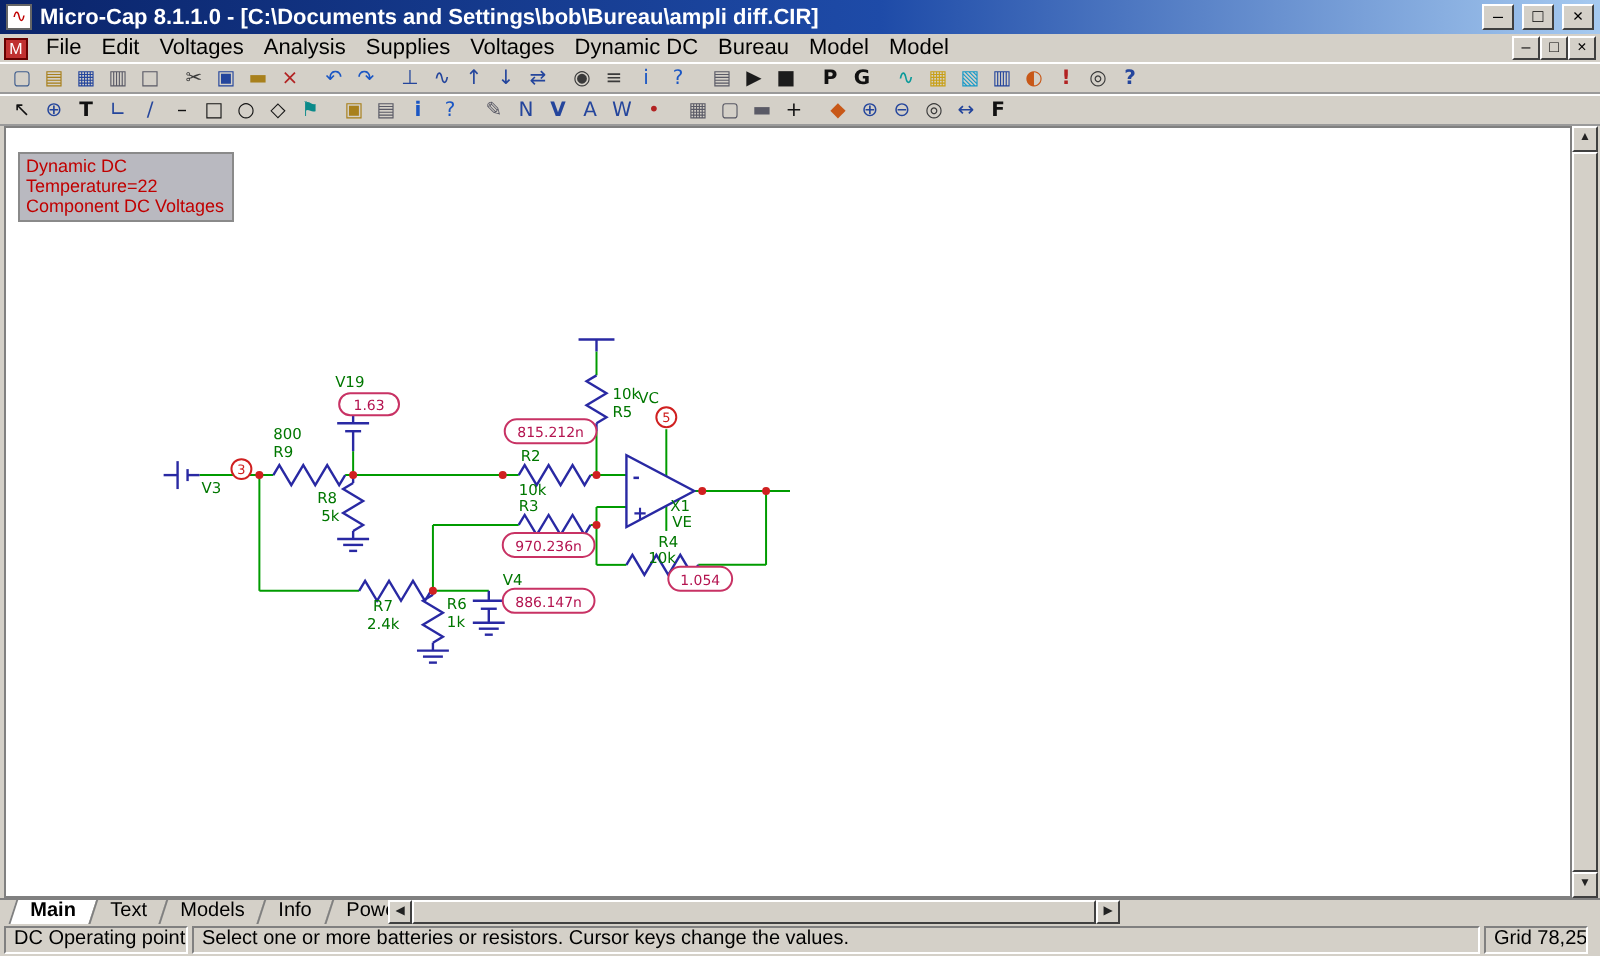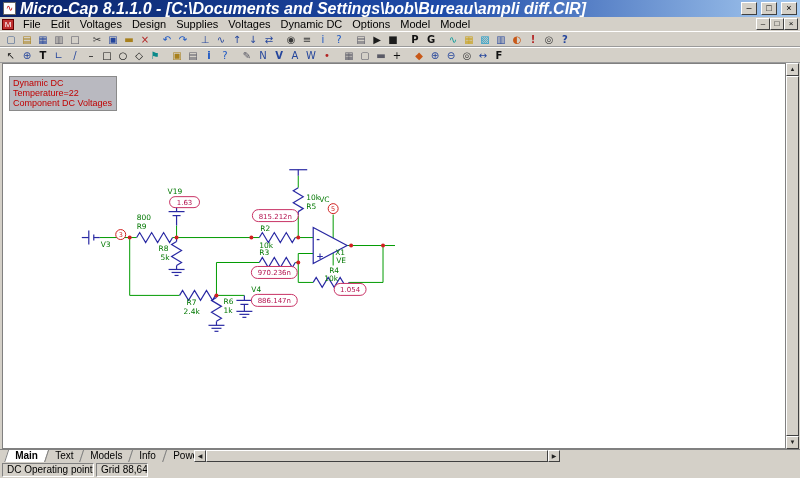--- a/index.html
+++ b/index.html
@@ -13,21 +13,21 @@
   
   .titlebar {
     position:absolute; left:0; top:0; width:800px; height:17px;
     background:linear-gradient(90deg,#0a246a 0%,#1e4ba8 55%,#a6caf0 100%);
     display:flex; align-items:center; padding:0 3px; gap:4px;
   }
   .app-icon {
     width:13px; height:13px; background:#fff; border:1px solid #666;
     font-size:9px; line-height:11px; text-align:center; color:#c00000; flex:0 0 auto;
   }
-  .title-text { color:#fff; font-size:16px; font-weight:bold; white-space:nowrap; overflow:hidden; flex:1;font-style:italic; }
+  .title-text { color:#fff; font-size:11px; font-weight:bold; white-space:nowrap; overflow:hidden; flex:1; }
   .win-btn {
     width:16px; height:13px; background:#d4d0c8;
     border:1px solid; border-color:#ffffff #404040 #404040 #ffffff;
     font-size:9px; line-height:11px; text-align:center; color:#000; flex:0 0 auto;
   }
   .win-btn.small { width:14px; height:12px; font-size:8px; line-height:10px; }
   
   .menubar {
     position:absolute; left:0; top:17px; width:800px; height:14px;
     background:#d4d0c8; display:flex; align-items:center; font-size:11px; padding:0 2px;
@@ -124,29 +124,29 @@
 <div class="menubar">
   <span class="child-icon">M</span>
   <div style="display:flex">
 
       <span class="menu-item">File</span>
 
       <span class="menu-item">Edit</span>
 
       <span class="menu-item">Voltages</span>
 
-      <span class="menu-item">Design</span>
+      <span class="menu-item">Analysis</span>
 
       <span class="menu-item">Supplies</span>
 
       <span class="menu-item">Voltages</span>
 
       <span class="menu-item">Dynamic DC</span>
 
-      <span class="menu-item">Options</span>
+      <span class="menu-item">Bureau</span>
 
       <span class="menu-item">Model</span>
 
       <span class="menu-item">Model</span>
     </div>
   <span class="spacer"></span>
   <span class="win-btn small">–</span>
   <span class="win-btn small">□</span>
   <span class="win-btn small">×</span>
 </div>
@@ -473,14 +473,15 @@
     <div class="tab"><span>Power Supplies</span></div>
   </div>
 <div class="hscroll">
   <div class="sb-btn">◀</div>
   <div class="h-thumb"></div>
   <div class="sb-btn">▶</div>
 </div>
 
 <div class="statusbar">
   <div class="status-cell status-left">DC Operating point</div>
-  <div class="status-cell status-grid">Grid 88,64</div>
+  <div class="status-cell status-msg">Select one or more batteries or resistors. Cursor keys change the values.</div>
+  <div class="status-cell status-grid">Grid 78,25</div>
 </div>
 
 </body></html>

